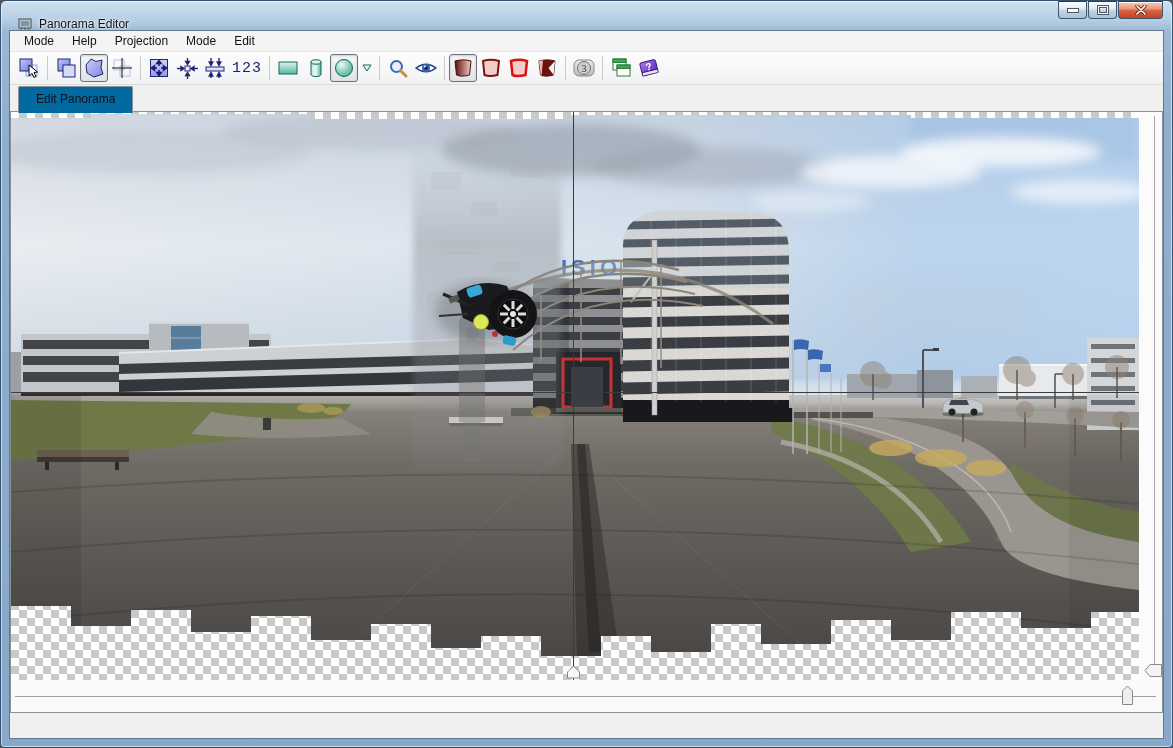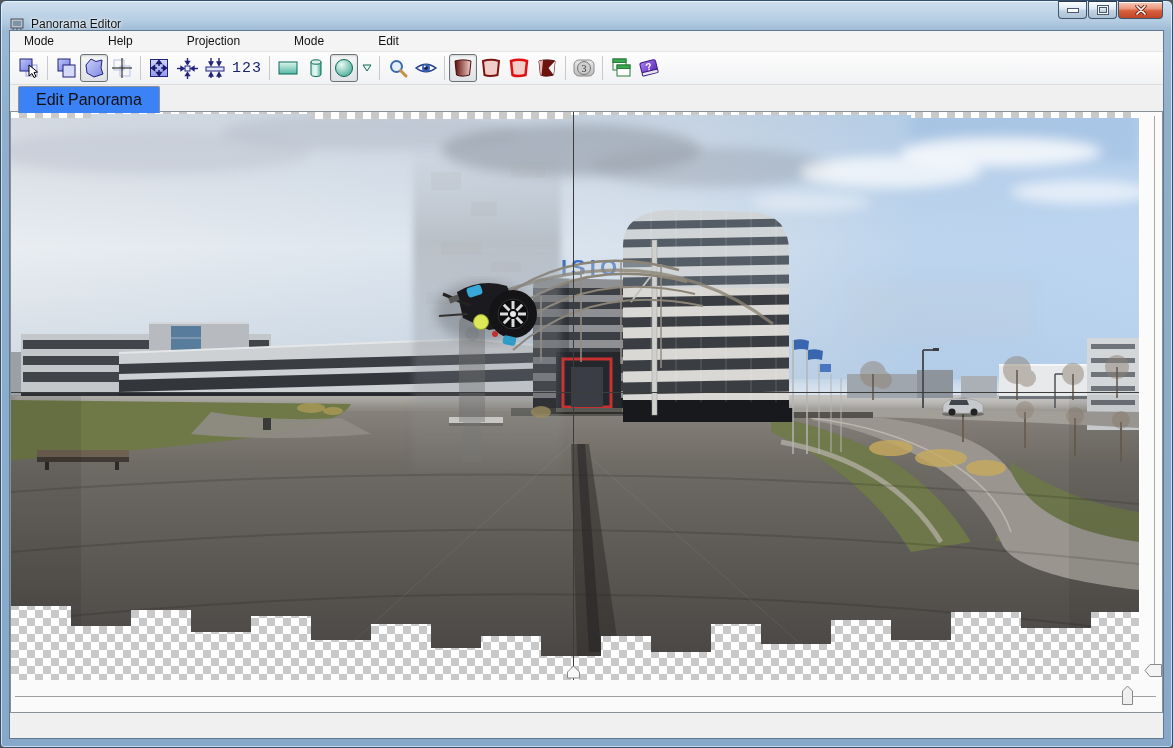--- a/index.html
+++ b/index.html
@@ -4,50 +4,50 @@
 <style>
   * { box-sizing: border-box; margin: 0; padding: 0; }
   html,body { width:1173px; height:748px; overflow:hidden; font-family:"Liberation Sans",sans-serif; }
   body { background:#555; }
 
   .window { position:absolute; inset:0; border:1px solid #33506e; border-radius:6px 6px 4px 4px;
     background:linear-gradient(180deg,#cfe0ef 0,#b4cce2 20px,#9cb9d4 30px,#8fafcd 120px,#87a8c8 100%);
     box-shadow: inset 0 0 0 1px rgba(255,255,255,.55); }
 
   
-  .titlebar { position:absolute; left:0; top:0; right:0; height:46px; display:flex; align-items:center; padding-left:8px; }
+  .titlebar { position:absolute; left:0; top:0; right:0; height:46px; display:flex; align-items:center; padding-left:16px; }
   .title-text { font-size:12px; color:#111; text-shadow:0 0 6px #fff,0 0 2px #fff; margin-left:6px; }
   .win-controls { position:absolute; top:0; right:9px; display:flex; }
   .wbtn { width:29px; height:18px; margin-left:0; border:1px solid #40566d; border-top-color:#2c3c4e;
     border-radius:0 0 4px 4px; display:flex; align-items:center; justify-content:center;
     background:linear-gradient(180deg,#fafdff 0%,#e2ecf5 40%,#c2d3e2 55%,#acc1d5 100%);
     box-shadow:inset 0 1px 0 rgba(255,255,255,.9); }
   .wbtn + .wbtn { margin-left:1px; }
   .wbtn.close { width:45px; background:linear-gradient(180deg,#f7cab9 0%,#eb9a80 40%,#d8603e 55%,#bf4526 100%); }
   .glyph-min { width:10px; height:3px; background:#fff; box-shadow:0 0 0 1px #46586c; }
   .glyph-max { width:10px; height:8px; border:1px solid #fff; box-shadow:0 0 0 1px #46586c, inset 0 0 0 1px #46586c; }
 
   
   .client { position:absolute; left:8px; right:8px; top:29px; bottom:8px; background:#f0f0f0; border:1px solid #60798f; }
 
-  .menubar { position:absolute; left:0; top:0; right:0; height:21px; background:#f4f4f4; display:flex; align-items:center; padding-left:5px; border-bottom:1px solid #e6e6e6;gap:36px; }
+  .menubar { position:absolute; left:0; top:0; right:0; height:21px; background:#f4f4f4; display:flex; align-items:center; padding-left:5px; border-bottom:1px solid #e6e6e6; }
   .menu-item { font-size:12px; color:#111; padding:3px 9px; }
 
   .toolbar { position:absolute; left:0; top:21px; right:0; height:33px; display:flex; align-items:center; padding-left:5px;
     background:linear-gradient(180deg,#fdfdfd,#f1f2f4); border-bottom:1px solid #dcdcdc; }
   .tbtn { width:28px; height:28px; display:flex; align-items:center; justify-content:center; border:1px solid transparent; border-radius:3px; }
   .tbtn.wide { width:36px; }
   .tbtn.narrow { width:17px; }
   .tbtn.pressed { border:1px solid #6d7277; background:linear-gradient(180deg,#f5f6f7,#dfe2e6); box-shadow:inset 0 1px 2px rgba(0,0,0,.15); }
   .tsep { width:1px; height:24px; background:#c9c9c9; margin:0 4px; }
   .t123 { font-family:Liberation Mono, monospace; font-size:15px; color:#1a2470; letter-spacing:1px; }
 
   .tabbar { position:absolute; left:0; top:54px; right:0; height:27px; z-index:3; }
-  .tab { position:absolute; left:8px; top:1px; height:27px; background:#3b82f6; border:1px solid #8b9199; border-bottom:none;
-    border-radius:2px 2px 0 0; font-size:16px; color:#111; padding:0 17px; line-height:25px; }
+  .tab { position:absolute; left:8px; top:1px; height:27px; background:#0369a1; border:1px solid #8b9199; border-bottom:none;
+    border-radius:2px 2px 0 0; font-size:12px; color:#111; padding:0 17px; line-height:25px; }
 
   .editor { position:absolute; left:0; top:80px; right:0; height:602px; border:1px solid #8b9199; background:#fff; z-index:2; }
   .canvas { position:absolute; left:0; top:0; width:1129px; height:568px; background:#fff; overflow:hidden; }
   .checker { position:absolute; background-color:#fff;
     background-image:linear-gradient(45deg,#c9c9c9 25%,transparent 25%,transparent 75%,#c9c9c9 75%),
                      linear-gradient(45deg,#c9c9c9 25%,transparent 25%,transparent 75%,#c9c9c9 75%);
     background-size:16px 16px; background-position:0 0,8px 8px; }
   .checker.top { left:0; top:0; width:1128px; height:10px; }
   .checker.bottom { left:0; top:450px; width:1128px; height:118px; }
   .pano-svg { position:absolute; left:0; top:0; z-index:1; }

